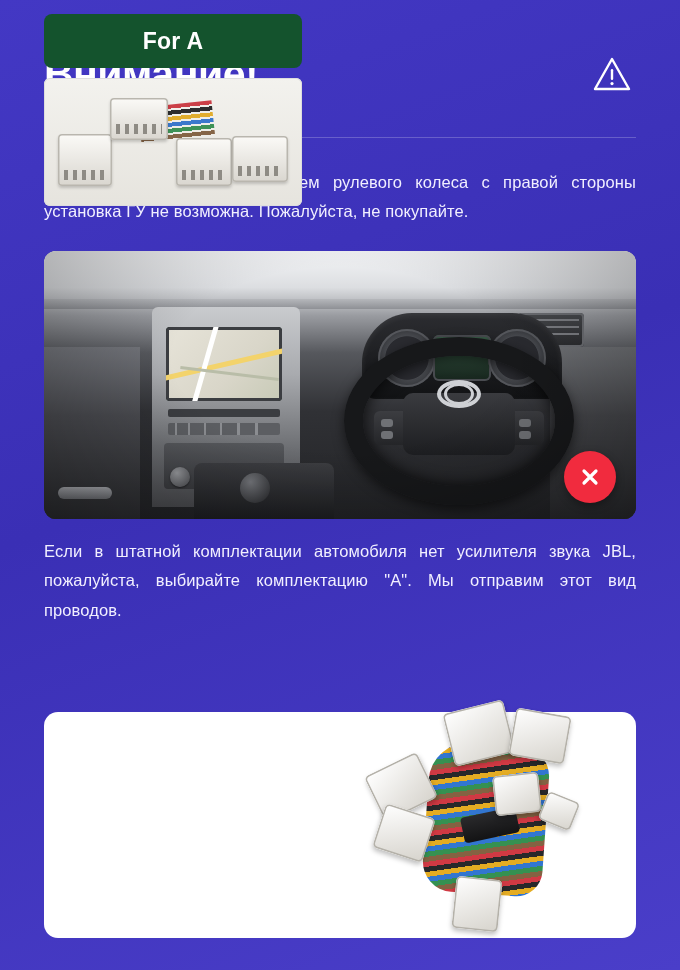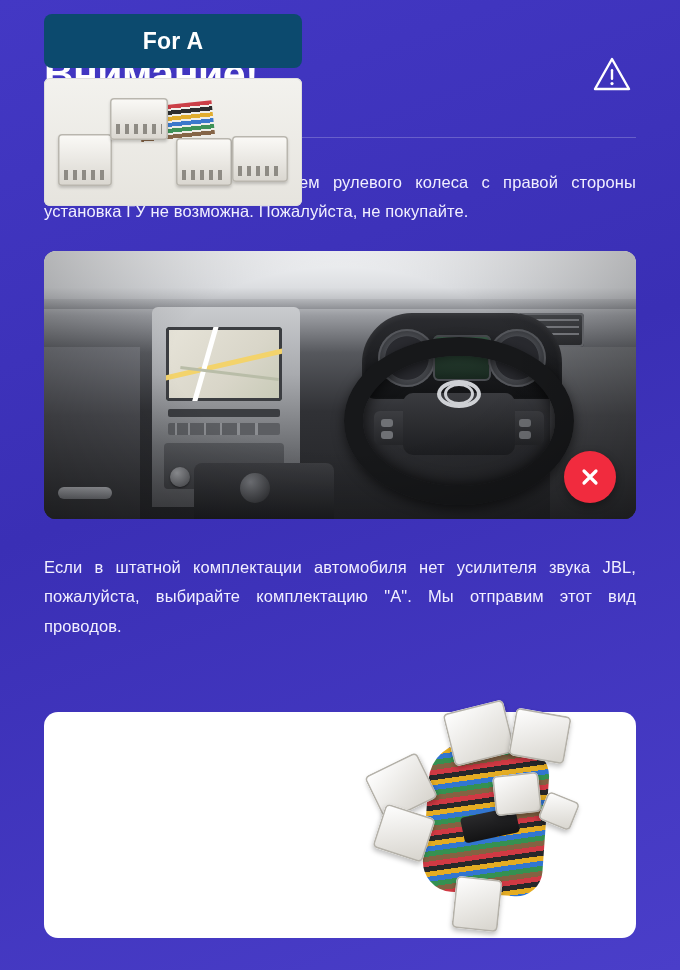--- a/index.html
+++ b/index.html
@@ -55,21 +55,21 @@
   
   .para {
     margin-top: 30px;
     font-size: 16.5px;
     line-height: 1.78;
     text-align: justify;
     color: #f1efff;
     letter-spacing: 0.1px;
   }
   .para.second {
-    margin-top: 34px;
+    margin-top: 18px;
   }
 
   
   .photo-wrap {
     margin-top: 24px;
     position: relative;
     width: 100%;
     height: 268px;
     border-radius: 12px;
     overflow: hidden;
@@ -272,21 +272,21 @@
   }
   .card-left {
     position: absolute;
     left: 44px;
     top: 14px;
     width: 258px;
   }
   .label-box {
     width: 258px;
     height: 54px;
-    background: #0c4a6e;
+    background: #14532d;
     border-radius: 8px;
     display: flex;
     align-items: center;
     justify-content: center;
   }
   .label-box-text {
     color: #ffffff;
     font-size: 23px;
     font-weight: bold;
     letter-spacing: 0.3px;

